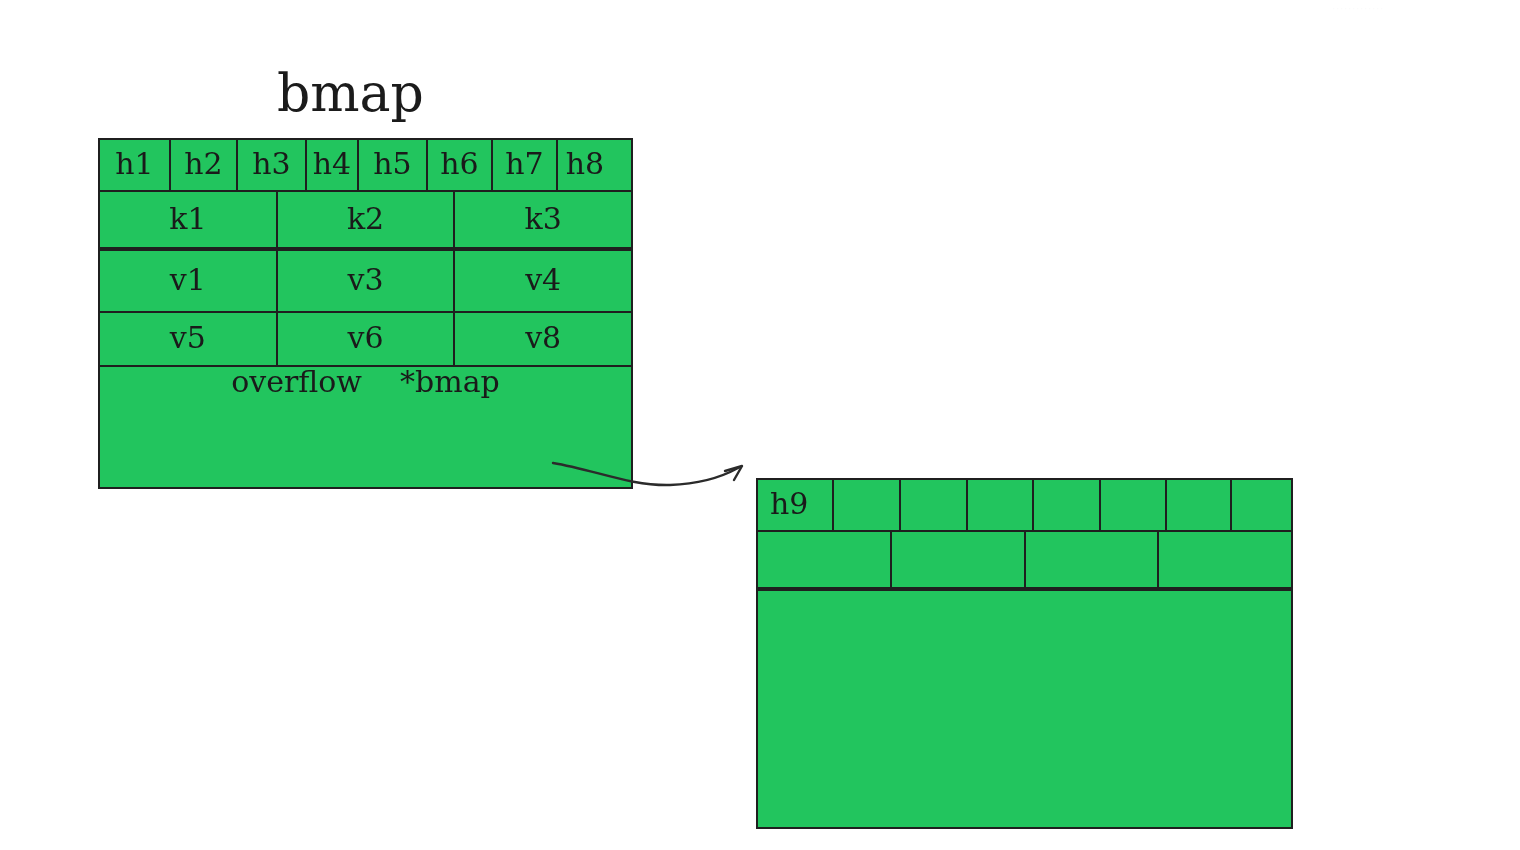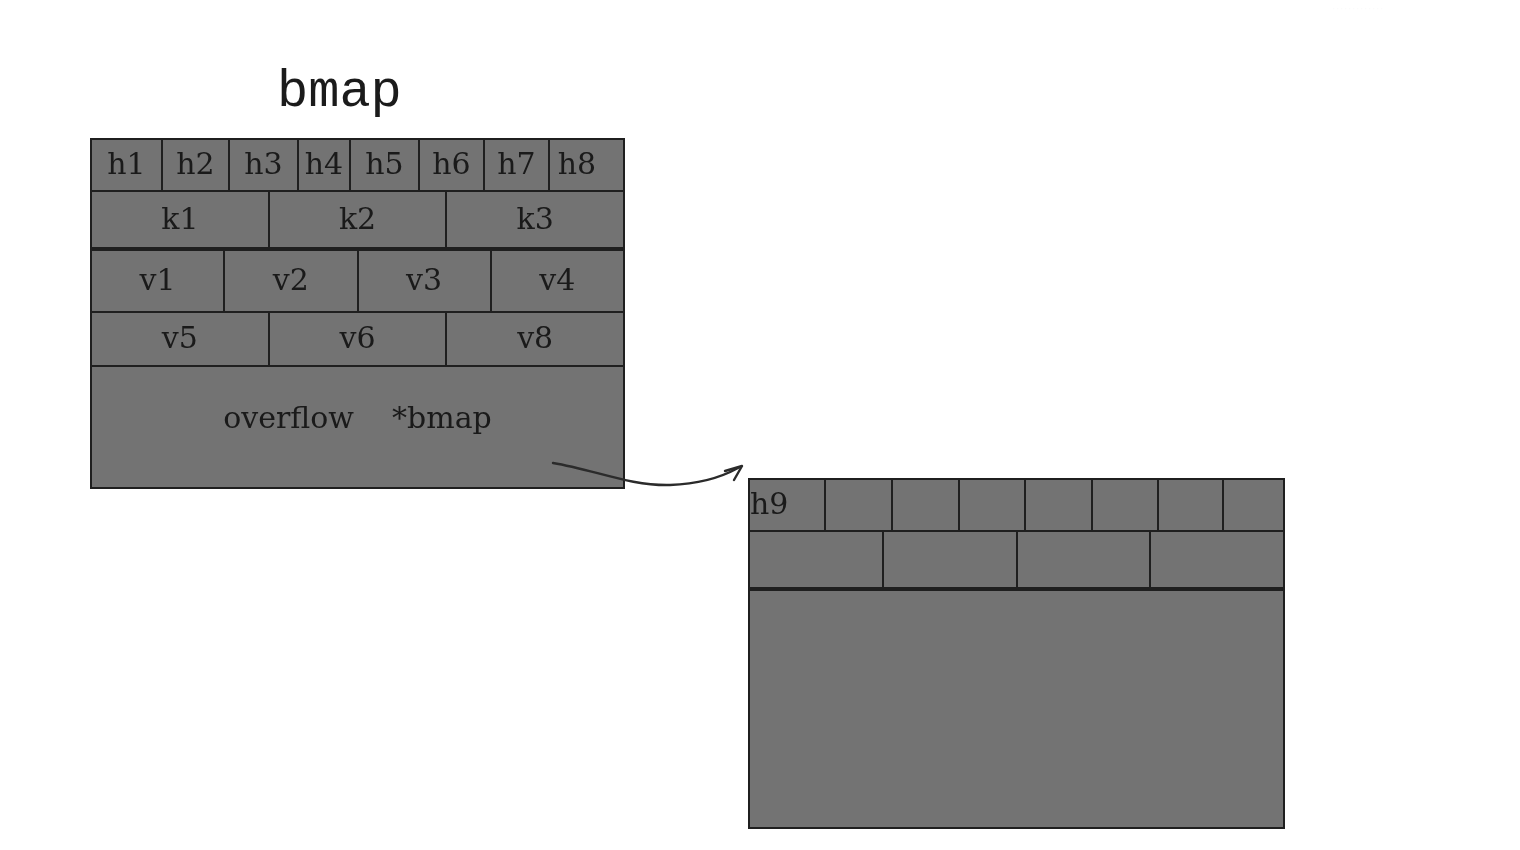--- a/index.html
+++ b/index.html
@@ -36,33 +36,33 @@
   }
 
   
   .title {
     position: absolute;
     font-size: 52px;
     line-height: 1;
     letter-spacing: 0px;
     color: #1b1b1b;
     white-space: nowrap;
-    font-family: Liberation Mono, monospace;
   }
   .title-bmap {
     left: 277px;
     top: 67px;
   }
 
   
   .bucket {
     position: absolute;
     box-sizing: border-box;
     border: 2px solid #1f1f1f;
-    background: #737373;
+    background: #22c55e;
+    margin-left: 8px;
   }
   .bucket-left {
     left: 90px;
     top: 138px;
     width: 535px;
     height: 351px;
   }
   .bucket-right {
     left: 748px;
     top: 478px;
@@ -121,21 +121,21 @@
     border-bottom: 2px solid #1f1f1f;
   }
   .block .row-quad:first-child {
     border-bottom: 2px solid #1f1f1f;
   }
 
   
   .row-footer {
     height: 66px;
     display: flex;
-    align-items: flex-end;
+    align-items: flex-start;
     justify-content: center;
     gap: 38px;
     font-size: 30px;
     line-height: 1;
   }
   .footer-word {
     white-space: nowrap;
   }
 
   
@@ -180,21 +180,20 @@
       <div class="row row-quad">
         <div class="qcell">k1</div>
         <div class="qcell">k2</div>
         <div class="qcell">k3</div>
       </div>
     </div>
 
     <div class="block">
       <div class="row row-quad" style="height:62px">
         <div class="qcell">v1</div>
-        <div class="qcell">v2</div>
         <div class="qcell">v3</div>
         <div class="qcell">v4</div>
       </div>
       <div class="row row-quad" style="height:52px">
         <div class="qcell">v5</div>
         <div class="qcell">v6</div>
         <div class="qcell">v8</div>
       </div>
     </div>
 
@@ -206,21 +205,21 @@
   </div>
 
   <svg class="connector" viewBox="0 0 260 90">
     <path d="M 33 33 C 75 40, 110 56, 150 55 C 178 54, 200 48, 218 38" fill="none" stroke="#2b2b2b" stroke-width="2.4" stroke-linecap="round"></path>
     <path d="M 222 36 L 205 41 M 222 36 L 214 50" fill="none" stroke="#2b2b2b" stroke-width="2.4" stroke-linecap="round"></path>
   </svg>
 
   <div class="bucket bucket-right">
 
     <div class="row row-hash row-sep">
-      <div class="hcell" style="width:77px;justify-content:flex-start;">h9</div>
+      <div class="hcell" style="width:77px;justify-content:flex-start;padding-left:12px">h9</div>
       <div class="hcell" style="width:68px"></div>
       <div class="hcell" style="width:68px"></div>
       <div class="hcell" style="width:67px"></div>
       <div class="hcell" style="width:67px"></div>
       <div class="hcell" style="width:67px"></div>
       <div class="hcell" style="width:66px"></div>
       <div class="hcell" style="width:60px"></div>
     </div>
 
 

